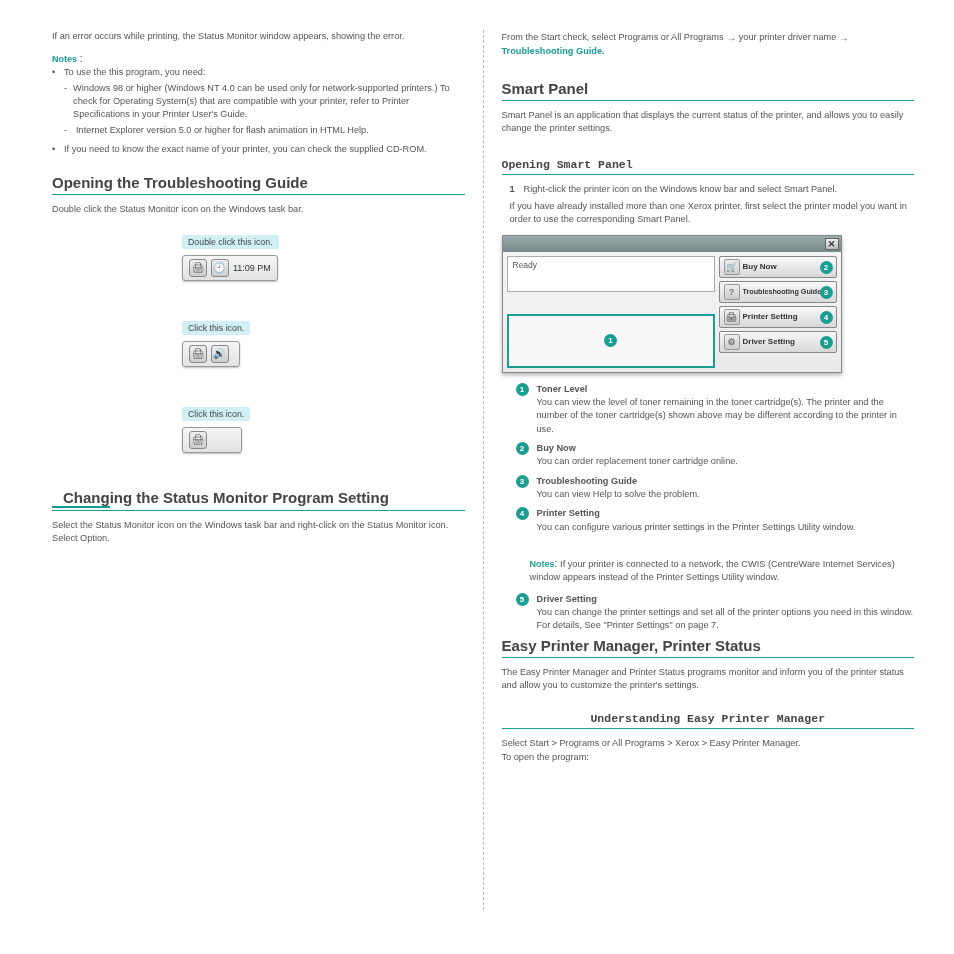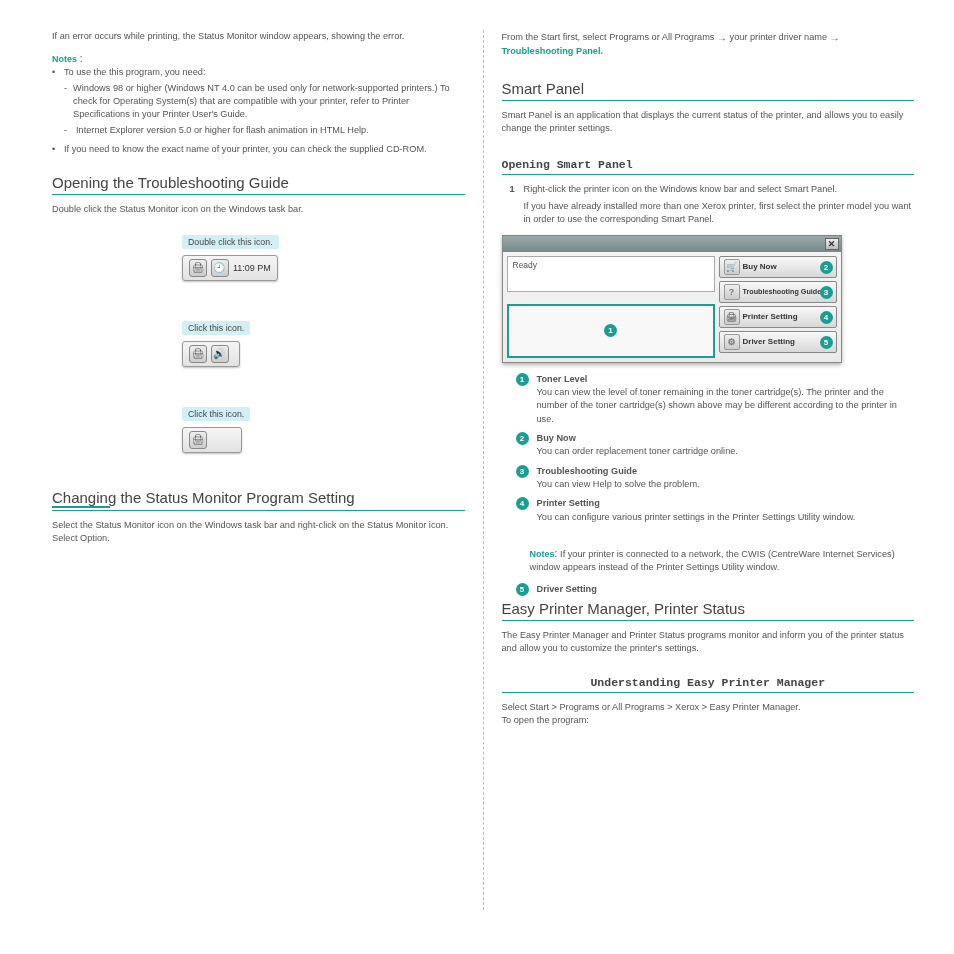--- a/index.html
+++ b/index.html
@@ -2,35 +2,35 @@
 <html><head>
 <meta charset="utf-8">
 <style>
   * { box-sizing: border-box; margin: 0; padding: 0; font-family: Arial, sans-serif; }
   body { width: 954px; height: 954px; background: #fff; position: relative; font-size: 10px; color: #333; }
   .page { display: flex; width: 100%; height: 100%; padding: 30px 28px 20px 40px; }
   .col { flex: 1; padding: 0 12px; position: relative; }
   .divider { width: 0; border-left: 1.2px dashed #bbb; height: 880px; margin: 0 6px; }
   .teal-rule { border: none; border-top: 1px solid #1a9e93; margin: 3px 0 8px 0; }
   .teal-bold { font-weight: bold; color: #1a9e93; }
-  .h-section { font-size: 15px; font-weight: normal; color: #444; margin-top: 18px; }
+  .h-section { font-size: 15px; font-weight: bold; color: #444; margin-top: 18px; }
   .h-sub { font-size: 11.5px; font-weight: bold; color: #444; margin-top: 12px; font-family: Liberation Mono, monospace; }
   .body-text { font-size: 9.2px; color: #555; line-height: 1.45; }
   .bullet-row { display: flex; margin: 2px 0; }
   .bullet-row .dot { width: 6px; margin-right: 6px; }
   .num-row { display: flex; margin: 3px 0 3px 8px; }
   .num-row .num { width: 14px; font-weight: bold; }
   .note-box { background: #d0f0f6; display: inline-block; padding: 2px 6px 2px 6px; color: #444; font-size: 8.8px; border-radius: 2px; }
   .tray-img { border: 1px solid #999; background: linear-gradient(#f5f5f5,#e2e2e2); display: inline-flex; align-items: center; height: 26px; padding: 0 6px; border-radius: 3px; box-shadow: 0 1px 2px rgba(0,0,0,.25); }
   .tray-icon { width: 18px; height: 18px; background: linear-gradient(#eee,#ccc); border: 1px solid #888; border-radius: 3px; margin-right: 4px; display:flex; align-items:center; justify-content:center; font-size:10px; color:#555; }
   .sm-window { width: 340px; border: 1px solid #888; background: linear-gradient(#f6f6f6,#eaeaea); box-shadow: 0 2px 4px rgba(0,0,0,.3); position: relative; margin: 8px 0 10px 0; }
   .sm-title { background: linear-gradient(#9aa,#788); height: 16px; display:flex; justify-content:flex-end; align-items:center; padding:0 2px; }
   .sm-close { width: 14px; height: 12px; background: linear-gradient(#eee,#bbb); border:1px solid #666; display:flex; align-items:center; justify-content:center; font-size:9px; font-weight:bold; }
   .sm-body { display:flex; padding: 4px; gap:4px; }
-  .sm-left { flex:1; display:flex; flex-direction:column; gap:12px; }
+  .sm-left { flex:1; display:flex; flex-direction:column; gap:22px; }
   .sm-status { border:1px solid #aaa; height: 36px; background:#fff; padding:3px 5px; font-size:8.5px; color:#555; position:relative; }
   .sm-ink { border:2px solid #1a9e93; height: 54px; background:#f8f8f8; display:flex; align-items:center; justify-content:center; position:relative; }
   .sm-right { width: 118px; display:flex; flex-direction:column; gap:3px; }
   .sm-btn { border:1px solid #888; background:linear-gradient(#f8f8f8,#d8d8d8); height: 22px; display:flex; align-items:center; padding:0 4px; font-size:8px; font-weight:bold; color:#333; position:relative; border-radius:2px; }
   .sm-btn .ico { width:16px; height:16px; background:linear-gradient(#eee,#ccc); border:1px solid #999; border-radius:2px; margin-right:3px; display:flex; align-items:center; justify-content:center; font-size:9px; color:#777; }
   .circle-num { width: 13px; height: 13px; border-radius: 50%; background: #1a9e93; color:#fff; font-size: 8px; font-weight:bold; display:inline-flex; align-items:center; justify-content:center; }
   .circle-num.in-btn { position:absolute; right:3px; top:4px; }
   .legend-row { display:flex; margin: 6px 0 2px 14px; }
   .legend-row .cn { margin-right: 8px; flex-shrink:0; }
   .legend-text { flex:1; }
@@ -93,48 +93,48 @@
 
     <div style="margin:40px 0 0 130px;">
       <div class="note-box">Click this icon.</div>
       <div style="margin-top:6px;">
         <div class="tray-img" style="width:60px;">
           <span class="tray-icon">🖨</span>
         </div>
       </div>
     </div>
 
-    <h2 class="h-section" style="margin-top:36px;">Changing the Status Monitor Program Setting</h2>
+    <h2 class="h-section" style="margin-top:36px;margin-left:11px;">Changing the Status Monitor Program Setting</h2>
     <hr class="short-teal">
     <hr class="teal-rule">
     <p class="body-text">Select the Status Monitor icon on the Windows task bar and right-click on the Status Monitor icon. Select Option.</p>
   </div>
 
   <div class="divider"></div>
 
   <div class="col">
     <p class="body-text">
-      <span>From the Start first, select Programs or All Programs</span>
+      <span>From the Start check, select Programs or All Programs</span>
       <span class="arrow">→</span>
       <span> your printer driver name </span>
       <span class="arrow">→</span>
-      <span class="teal-bold">Troubleshooting Panel.</span>
+      <span class="teal-bold">Troubleshooting Guide.</span>
     </p>
 
     <h2 class="h-section" style="margin-top:22px;">Smart Panel</h2>
     <hr class="teal-rule">
     <p class="body-text">Smart Panel is an application that displays the current status of the printer, and allows you to easily change the printer settings.</p>
 
     <h3 class="h-sub" style="margin-top:22px;">Opening Smart Panel</h3>
     <hr class="teal-rule">
     <div class="num-row body-text">
         <span class="num">1</span>
         <span>Right-click the printer icon on the Windows know bar and select Smart Panel.</span>
       </div>
-    <p class="body-text" style="margin-left:22px; margin-top:4px;">If you have already installed more than one Xerox printer, first select the printer model you want in order to use the corresponding Smart Panel.</p>
+    <p class="body-text" style="margin-left:8px; margin-top:4px;">If you have already installed more than one Xerox printer, first select the printer model you want in order to use the corresponding Smart Panel.</p>
 
     <div class="sm-window">
       <div class="sm-title">
         <div class="sm-close">✕</div>
       </div>
       <div class="sm-body">
         <div class="sm-left">
           <div class="sm-status">
             <span>Ready</span>
           </div>
@@ -184,21 +184,21 @@
       <div class="legend-text body-text"><b>Printer Setting</b><br><span>You can configure various printer settings in the Printer Settings Utility window.</span></div>
     </div>
 
     <div style="margin:24px 0 0 28px;">
       <span class="teal-bold" style="font-size:9px;">Notes</span><span style="color:#555;">: </span>
       <span class="body-text">If your printer is connected to a network, the CWIS (CentreWare Internet Services) window appears instead of the Printer Settings Utility window.</span>
     </div>
 
     <div class="legend-row" style="margin-top:8px;">
       <span class="cn"><span class="circle-num">5</span></span>
-      <div class="legend-text body-text"><b>Driver Setting</b><br></div>
+      <div class="legend-text body-text"><b>Driver Setting</b><br><span>You can change the printer settings and set all of the printer options you need in this window. For details, See "Printer Settings" on page 7.</span></div>
     </div>
 
     <h2 class="h-section" style="margin-top:4px;">Easy Printer Manager, Printer Status</h2>
     <hr class="teal-rule">
     <p class="body-text">The Easy Printer Manager and Printer Status programs monitor and inform you of the printer status and allow you to customize the printer's settings.</p>
 
     <h3 class="h-sub" style="margin-top:20px;text-align:center;">Understanding Easy Printer Manager</h3>
     <hr class="teal-rule">
     <p class="body-text" style="margin-top:4px;">Select Start &gt; Programs or All Programs &gt; Xerox &gt; Easy Printer Manager.</p>
     <p class="body-text">To open the program:</p>

